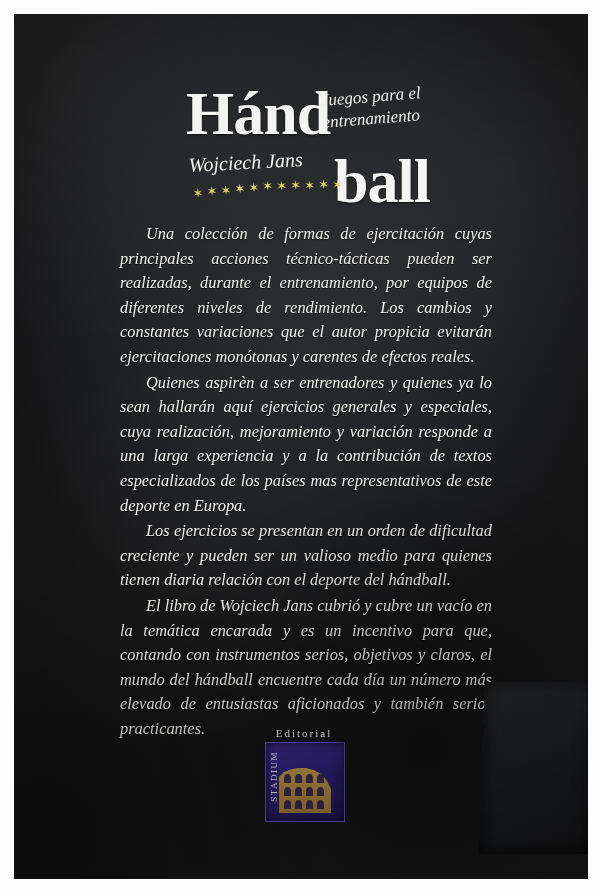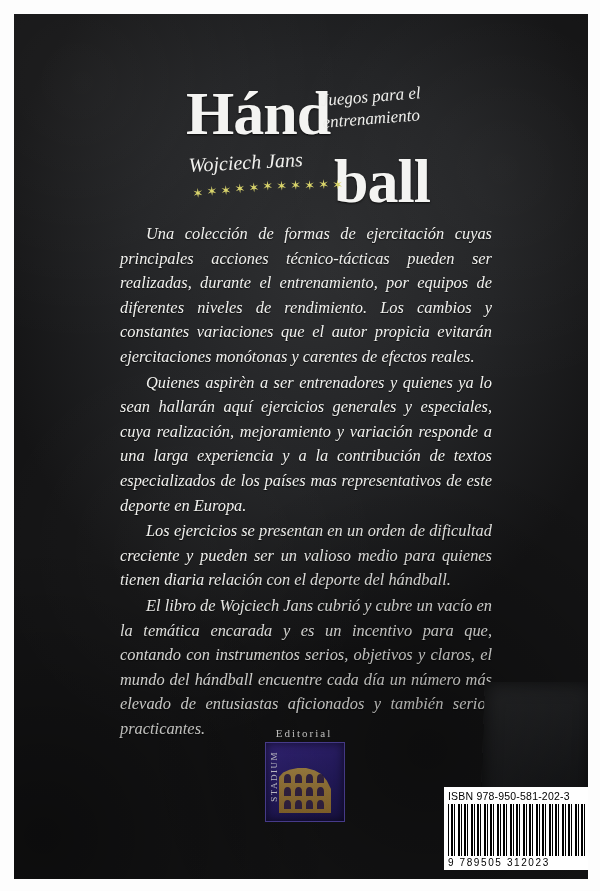--- a/index.html
+++ b/index.html
@@ -305,25 +305,20 @@
           <div class="arch" style="left: 29px; bottom: 25px; width: 7px; height: 9px;"></div>
           <div class="arch" style="left: 40px; bottom: 25px; width: 7px; height: 9px;"></div>
           <div class="arch" style="left: 51px; bottom: 25px; width: 7px; height: 9px;"></div>
           <div class="arch" style="left: 18px; bottom: 38px; width: 7px; height: 9px;"></div>
           <div class="arch" style="left: 29px; bottom: 38px; width: 7px; height: 9px;"></div>
           <div class="arch" style="left: 40px; bottom: 38px; width: 7px; height: 9px;"></div>
           <div class="arch" style="left: 51px; bottom: 38px; width: 7px; height: 9px;"></div>
         </div>
     </div>
 
-    <div id="barcode-block">
-      <div class="isbn-text">ISBN 978-950-581-202-3</div>
-      <div class="bars"></div>
-      <div class="ean-digits">9  789505  312023</div>
-    </div>
 
   </div>
 
   <div class="margin top"></div>
   <div class="margin bottom"></div>
   <div class="margin left"></div>
   <div class="margin right"></div>
 
 </div>
 

